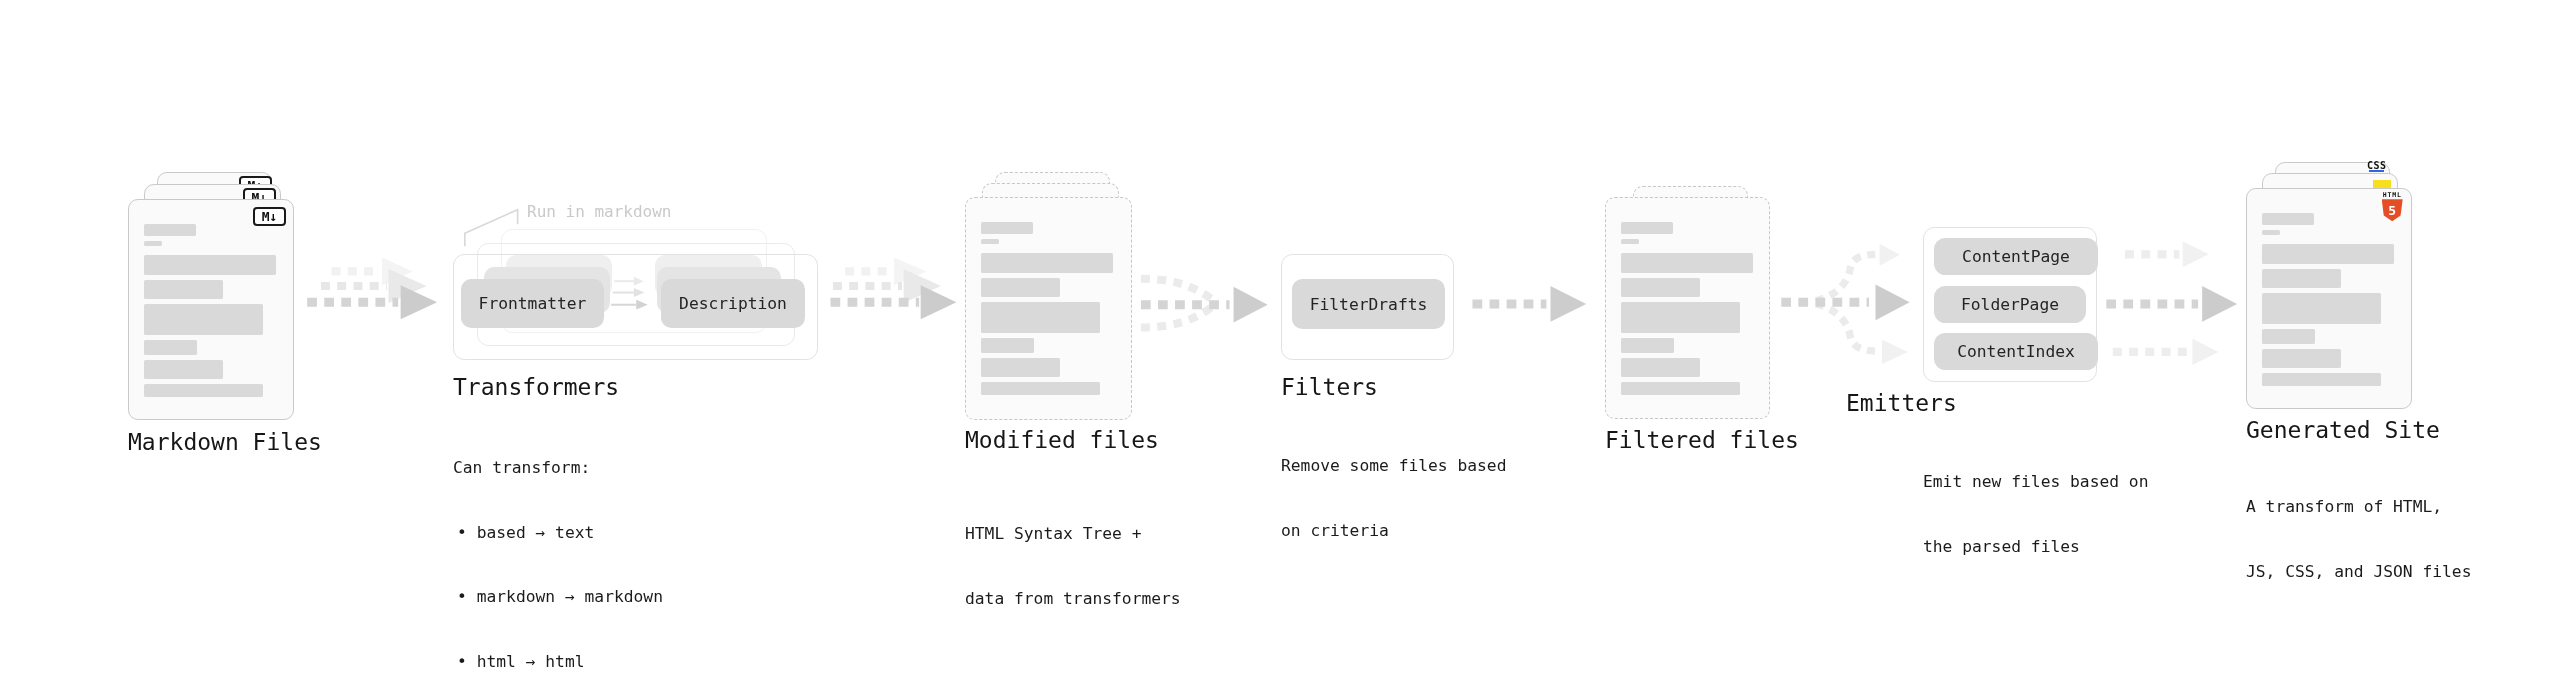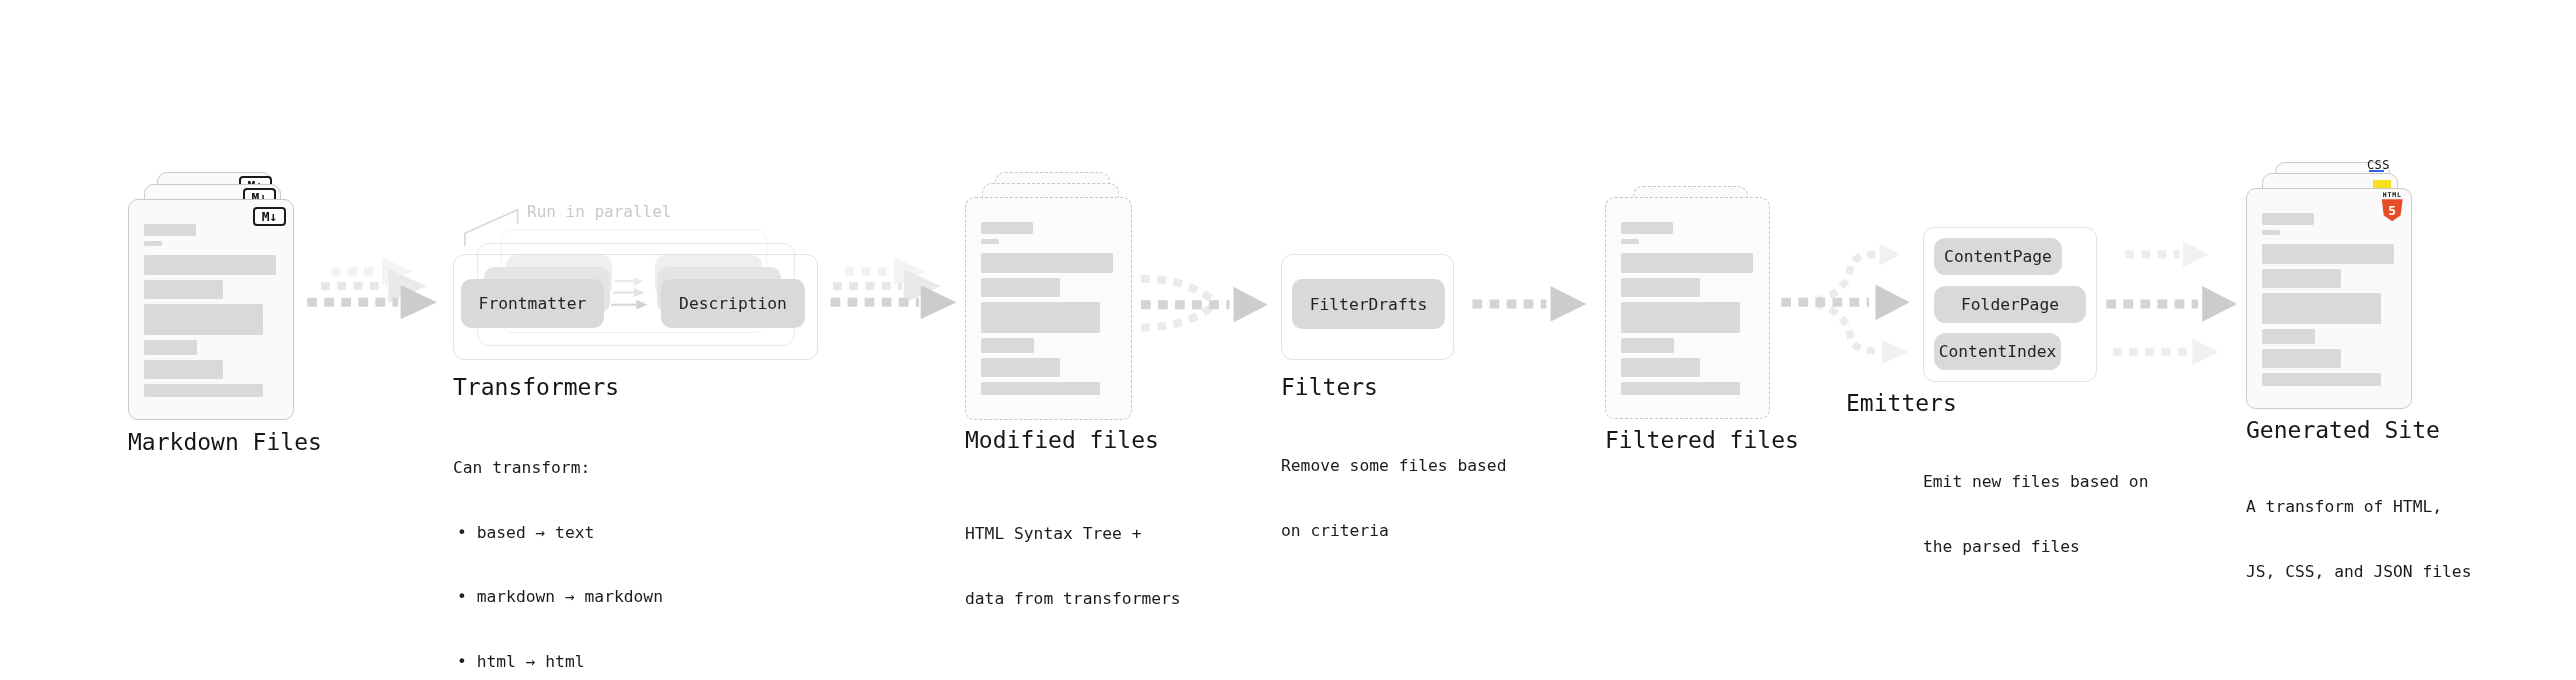--- a/index.html
+++ b/index.html
@@ -108,21 +108,21 @@
     <div class="bar" style="width:53px;height:15.4px"></div>
     <div class="bar" style="width:79px;height:18.7px"></div>
     <div class="bar" style="width:119px;height:13px"></div>
   </div>
 </div>
     <div class="md-badge" style="left:253px;top:207px;width:33px;height:18.7px">M↓</div>
     <div class="title" style="left:128px;top:430px">Markdown Files</div>
   </div>
 
   <div>
-    <div class="callout" style="left:527px;top:202px">Run in parallel</div>
+    <div class="callout" style="left:527px;top:202px">Run in markdown</div>
 
     <div class="container-box back" style="left:501px;top:229px;width:266px;height:104px"></div>
     <div class="container-box mid" style="left:477px;top:243px;width:318px;height:103px"></div>
     <div class="container-box" style="left:453px;top:254px;width:365px;height:106px"></div>
 
     <div class="pill ghost2" style="left:506px;top:255px;width:106px;height:42px"></div>
     <div class="pill ghost2" style="left:655px;top:255px;width:107px;height:42px"></div>
     <div class="pill ghost1" style="left:484px;top:267px;width:126px;height:46px"></div>
     <div class="pill ghost1" style="left:657px;top:267px;width:124px;height:46px"></div>
 
@@ -182,34 +182,34 @@
     <div class="bar" style="width:53px;height:15.4px"></div>
     <div class="bar" style="width:79px;height:18.7px"></div>
     <div class="bar" style="width:119px;height:13px"></div>
   </div>
 </div>
     <div class="title" style="left:1605px;top:428px">Filtered files</div>
   </div>
 
   <div>
     <div class="container-box" style="left:1923px;top:227px;width:174px;height:155px"></div>
-    <div class="pill" style="left:1934px;top:238px;width:128px;height:37px;border-radius:11.4px">ContentPage</div>
+    <div class="pill" style="left:1934px;top:238px;width:164px;height:37px;border-radius:11.4px">ContentPage</div>
     <div class="pill" style="left:1934px;top:286px;width:152px;height:37px;border-radius:11.4px">FolderPage</div>
-    <div class="pill" style="left:1934px;top:333px;width:127px;height:37px;border-radius:11.4px">ContentIndex</div>
+    <div class="pill" style="left:1934px;top:333px;width:164px;height:37px;border-radius:11.4px">ContentIndex</div>
     <div class="title" style="left:1846px;top:391px">Emitters</div>
     <div class="desc" style="left:1923px;top:428px">
       <div>Emit new files based on</div>
       <div>the parsed files</div>
     </div>
   </div>
 
   <div>
     <div class="card" style="left:2275px;top:162px;width:115px;height:65px"></div>
     <div class="abs" style="left:2367px;top:163px;width:19.5px;text-align:center">
-      <div style="font-size:12px;font-weight:normal;line-height:5.7px;color:#111;letter-spacing:0.4px">CSS</div>
+      <div style="font-size:10px;font-weight:bold;line-height:5.7px;color:#111;letter-spacing:0.4px">CSS</div>
       <div style="height:2.4px;background:#2d65e8;margin:0.8px 2.4px 0"></div>
     </div>
     <div class="card" style="left:2262px;top:173px;width:136px;height:73px"></div>
     <div class="abs" style="left:2373px;top:180px;width:18px;height:8.1px;background:#f7df1e"></div>
     <div class="card" style="left:2246px;top:188px;width:166px;height:221px">
   <div class="skel">
     <div class="bar" style="width:52px;height:12.2px"></div>
     <div class="bar" style="width:18px;height:5.7px"></div>
     <div class="bar" style="width:132px;height:19.5px;margin-top:4.1px"></div>
     <div class="bar" style="width:79px;height:19.5px"></div>

